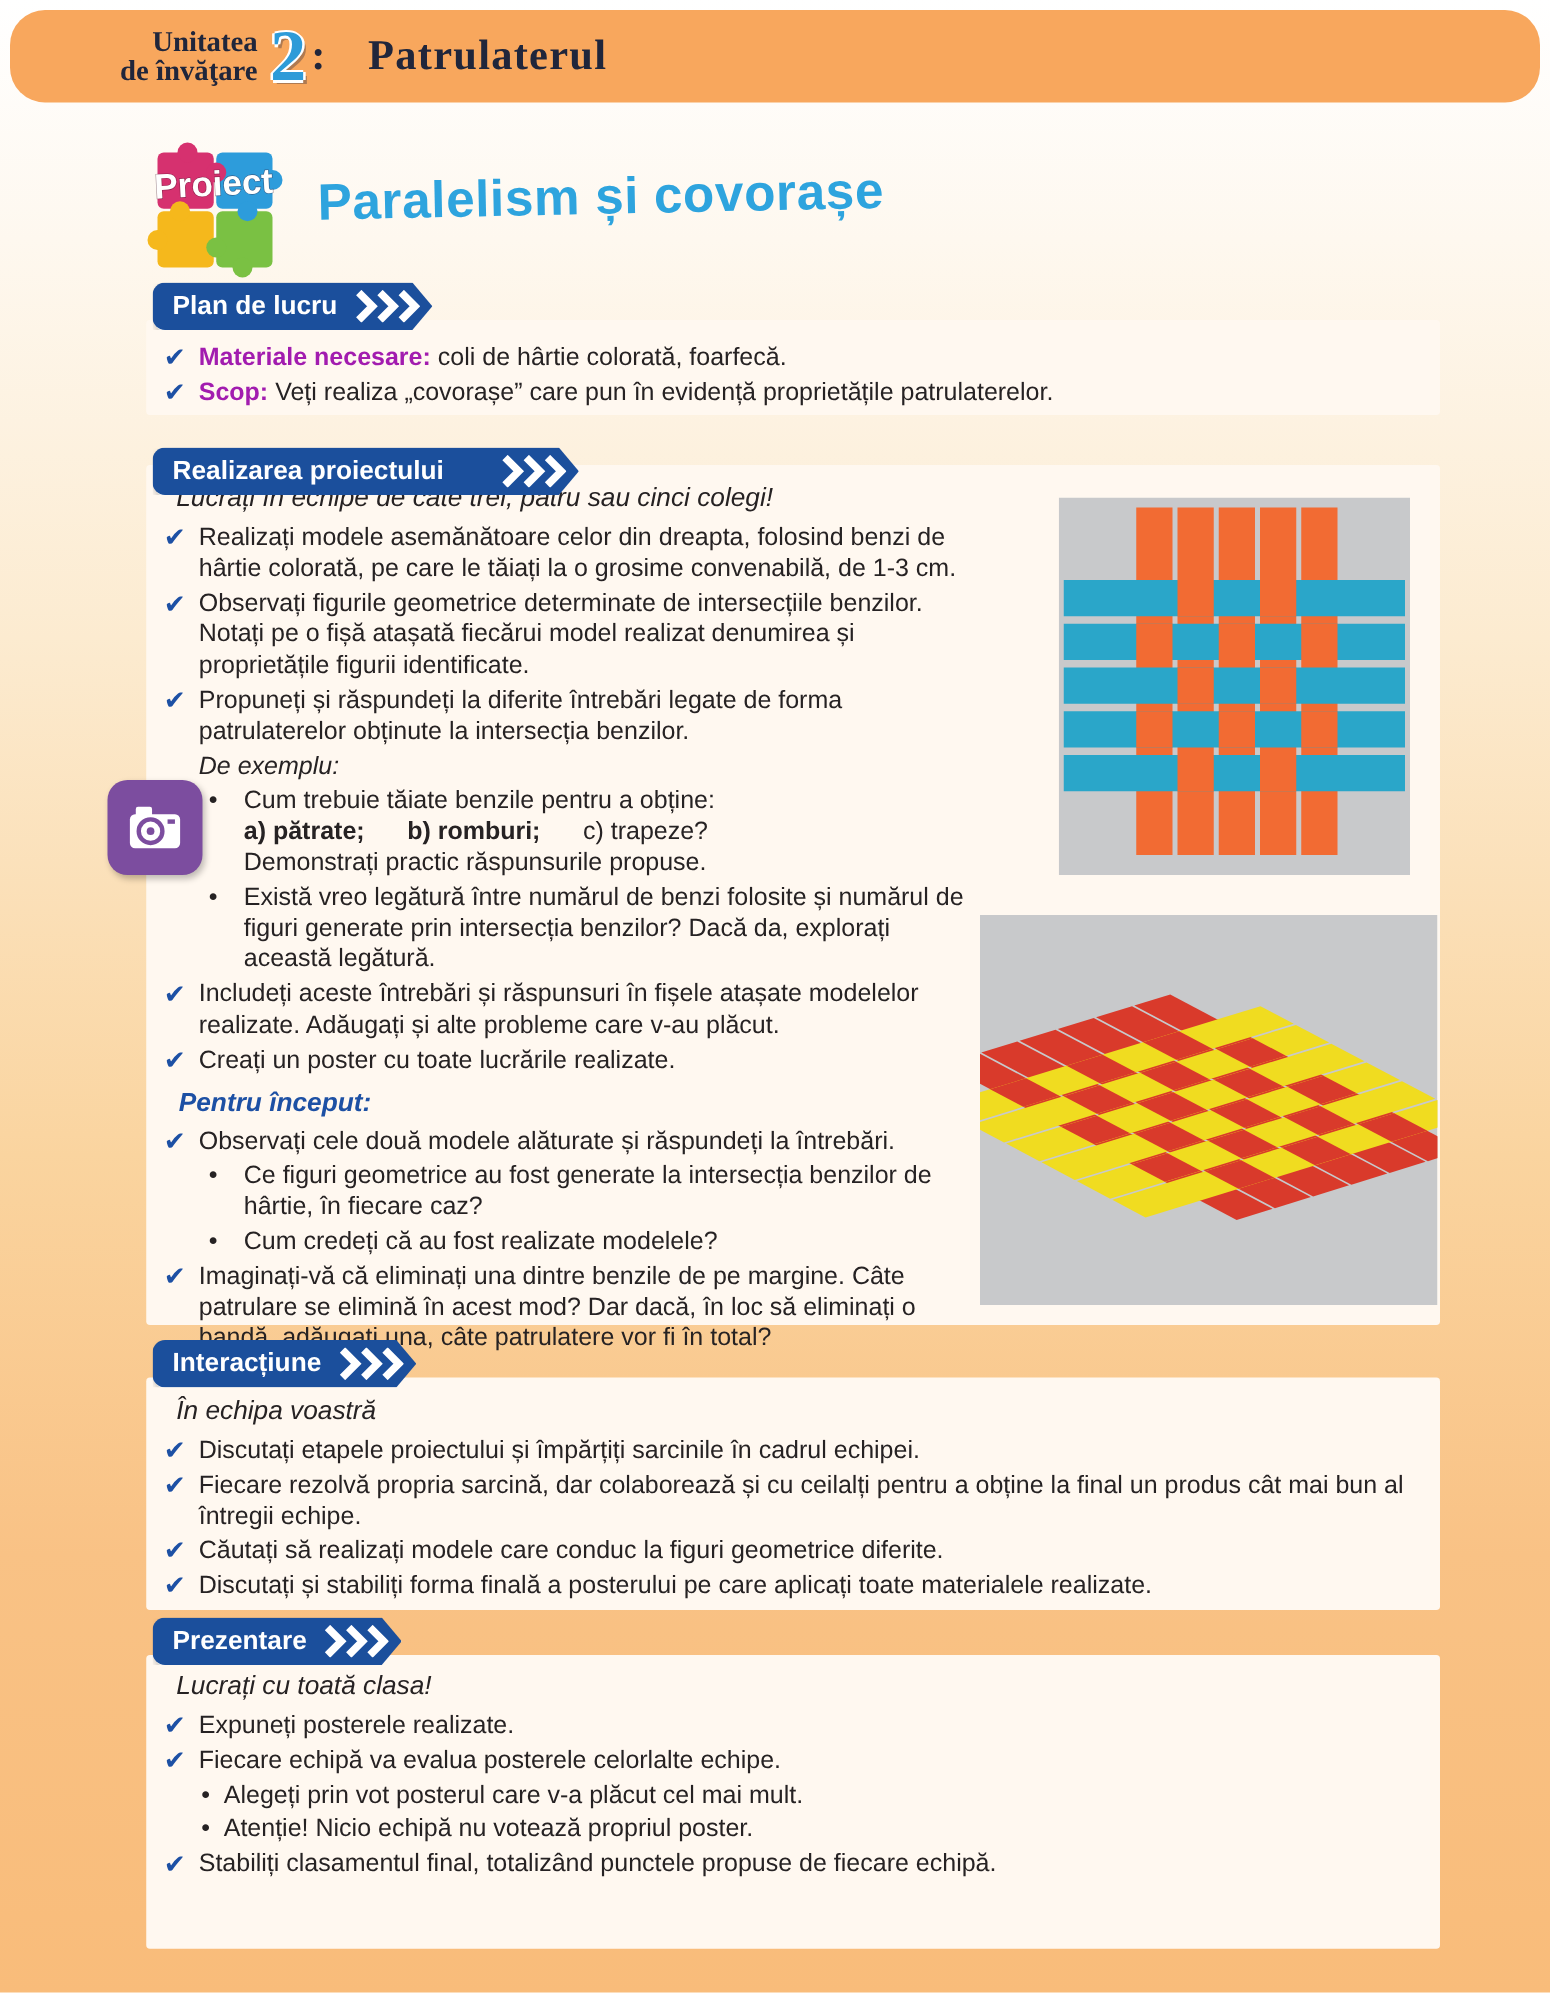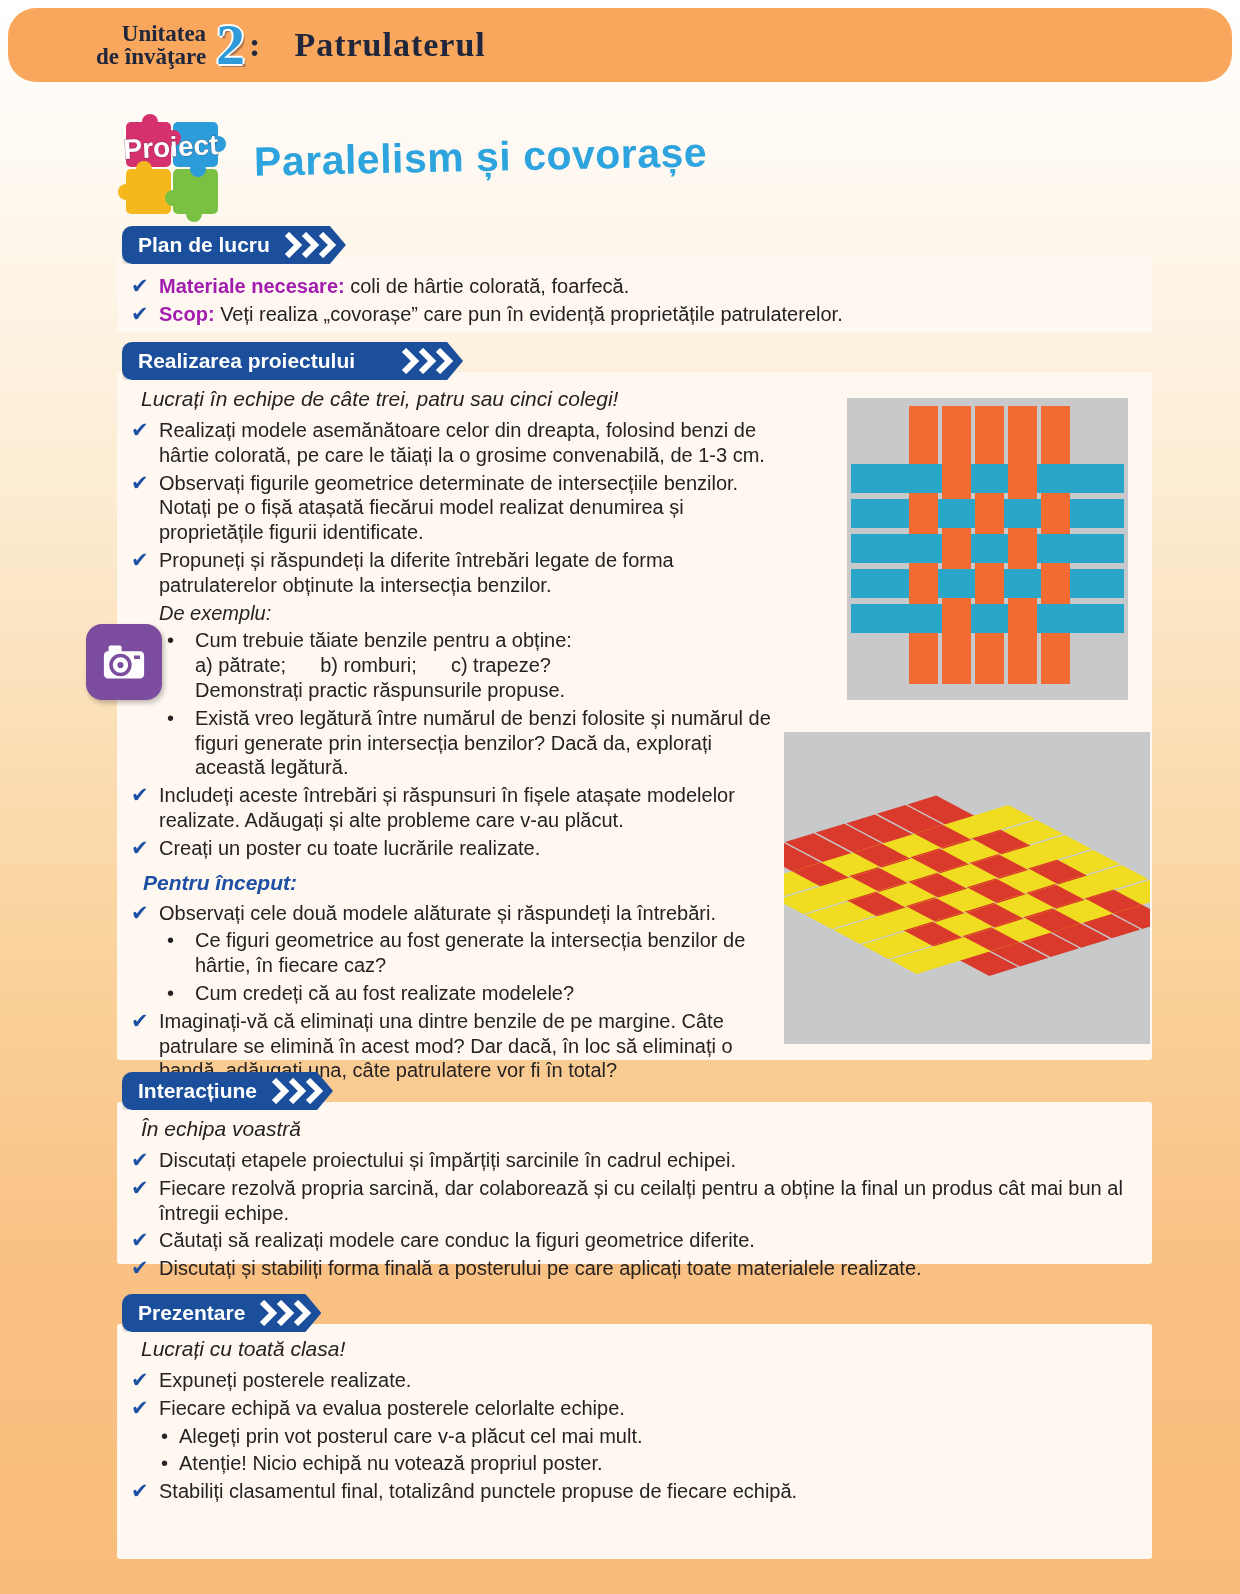--- a/index.html
+++ b/index.html
@@ -45,35 +45,35 @@
     clip-path:polygon(0 0, calc(100% - 16px) 0, 100% 50%, calc(100% - 16px) 100%, 0 100%);
     filter:drop-shadow(2px 2px 0 #ffffff) drop-shadow(2px 3px 3px rgba(0,0,0,.3));
     z-index:4; white-space:nowrap;
   }
   .banner .chev { margin-left:14px; display:block; }
 
   
   .panel { position:absolute; left:117px; width:1035px; background:#FFF8F0; border-radius:3px; }
   #panel-plan        { top:256px; height:76px;  padding:10px 20px 0 14px; }
   #panel-realizare   { top:372px; height:688px; padding:12px 24px 13px 14px; }
-  #panel-interactiune{ top:1102px; height:162px; padding:12px 24px 0 14px; }
+  #panel-interactiune{ top:1102px; height:186px; padding:12px 24px 0 14px; }
   #panel-prezentare  { top:1324px; height:235px; padding:10px 24px 0 14px; }
 
   .txt20 { font-size:20px; line-height:1.24; }
   .intro { font-style:italic; font-size:21px; margin:2px 0 6px 10px; }
   .ckline { display:flex; margin:3px 0; }
   .ck { flex:none; width:28px; color:#1D50A4; font-weight:bold; font-size:21px;
         font-family:"DejaVu Sans", sans-serif; line-height:1.15; }
   .lead { color:#a21caf; font-weight:bold; }
   .col { width:650px; }
   .bul { display:flex; margin:3px 0 3px 36px; }
   .bdot { flex:none; width:28px; font-size:20px; }
   .bul2 { display:flex; margin:3px 0 3px 30px; }
   .bul2 .bdot { width:18px; }
-  .opt { margin-right:34px; }
+  .opt { margin-right:34px;font-weight:bold; }
   .sub-label { font-style:italic; font-size:20px; margin:3px 0 3px 28px; }
   .start-heading { color:#1D50A4; font-weight:bold; font-style:italic; font-size:21px; margin:9px 0 5px 12px; }
 
   
   .photo { position:absolute; }
   .photo svg { display:block; width:100%; height:100%; }
   #photo1 { left:730px; top:26px;  width:281px; height:302px; }
   #photo2 { left:667px; top:360px; width:366px; height:312px; }
 
   
@@ -121,21 +121,21 @@
 
 <div class="banner" style="left:122px; top:226px;">
   <span>Plan de lucru</span>
   <svg class="chev" width="52" height="26" viewBox="0 0 52 26">
     <path d="M3 2 L14 13 L3 24" stroke="#fff" stroke-width="6" fill="none"></path>
     <path d="M20 2 L31 13 L20 24" stroke="#fff" stroke-width="6" fill="none"></path>
     <path d="M37 2 L48 13 L37 24" stroke="#fff" stroke-width="6" fill="none"></path>
   </svg>
 </div>
 
-<div class="banner" style="left:122px; top:342px;gap:32px;">
+<div class="banner" style="left:122px; top:358px;gap:32px;">
   <span>Realizarea proiectului</span>
   <svg class="chev" width="52" height="26" viewBox="0 0 52 26">
     <path d="M3 2 L14 13 L3 24" stroke="#fff" stroke-width="6" fill="none"></path>
     <path d="M20 2 L31 13 L20 24" stroke="#fff" stroke-width="6" fill="none"></path>
     <path d="M37 2 L48 13 L37 24" stroke="#fff" stroke-width="6" fill="none"></path>
   </svg>
 </div>
 
 <div class="banner" style="left:122px; top:1072px;">
   <span>Interacțiune</span>

